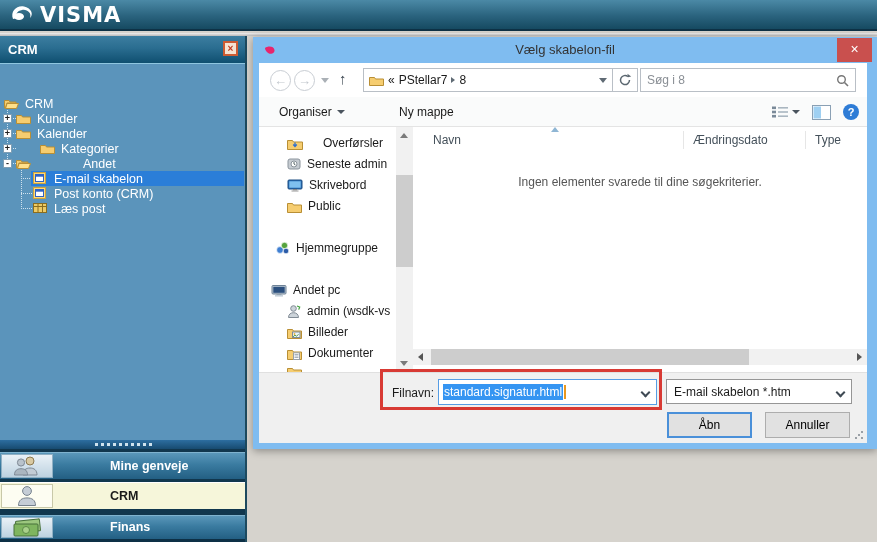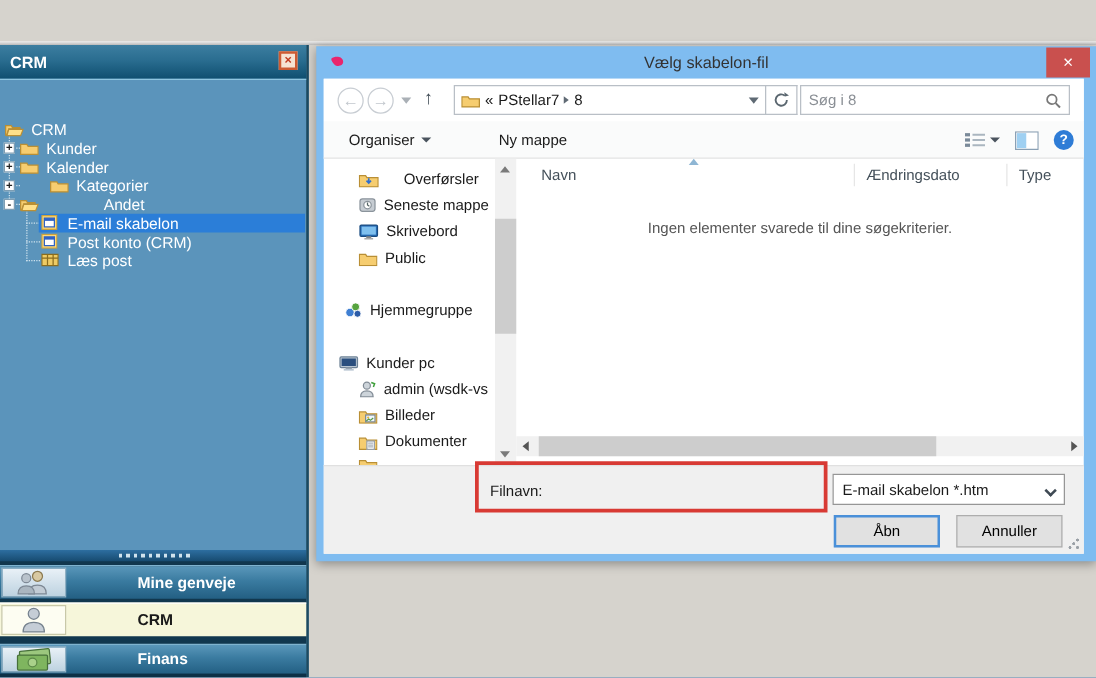--- a/index.html
+++ b/index.html
@@ -144,20 +144,29 @@
                     border:3px solid #d83a34; z-index:60; pointer-events:none; }
 
   .help-circle { width:16px; height:16px; border-radius:50%; background:#2e7cd6; color:#fff;
                  font-size:11px; font-weight:bold; text-align:center; line-height:16px; }
 </style>
 </head>
 <body>
 
 <div id="stage">
 
+  <div class="top-bar">
+    <div class="logo">
+      <svg width="26" height="22" viewBox="0 0 26 22">
+        <path d="M3 15 C0 7 7 1 14 2.5 C21 4 24 10 20 14 C22 9 17 5 12 6 C7 7 5 10 7.5 14 Z" fill="#ffffff"></path>
+        <ellipse cx="9" cy="12.5" rx="5" ry="3.5" fill="#ffffff"></ellipse>
+      </svg>
+      <span class="logo-text">VISMA</span>
+    </div>
+  </div>
   <div class="silver-strip"></div>
 
   <div class="sidebar">
     <div class="side-header">
       <span class="side-header-title">CRM</span>
       <span class="side-close">×</span>
     </div>
 
     <div class="side-tree">
       <div class="tree-vline" style="left:7px; top:40px; height:63px;"></div>
@@ -371,21 +380,21 @@
               <path d="M8 5.5 v3.5 M6.2 7.5 l1.8 2 1.8-2" stroke="#2f6fd0" stroke-width="1.3" fill="none"></path>
             </svg>
             <span>Overførsler</span>
           </div>
           <div class="nitem" style="left:28px; top:30px;">
             <svg width="14" height="14" viewBox="0 0 14 14">
               <rect x="1" y="2" width="12" height="10" rx="2" fill="#c6ccd2" stroke="#8b949c"></rect>
               <circle cx="7" cy="7" r="3" fill="#fff" stroke="#8b949c"></circle>
               <path d="M7 5 v2 l1.5 1" stroke="#566" fill="none"></path>
             </svg>
-            <span>Seneste mappe</span>
+            <span>Seneste admin</span>
           </div>
           <div class="nitem" style="left:28px; top:51px;">
             <svg width="16" height="14" viewBox="0 0 16 14">
               <rect x="1" y="2" width="14" height="9" rx="1" fill="#2a6fb8" stroke="#1b4c80"></rect>
               <rect x="2.3" y="3.3" width="11.4" height="6.4" fill="#7fc0ee"></rect>
               <rect x="6" y="11" width="4" height="1.4" fill="#888"></rect>
               <rect x="4.5" y="12.4" width="7" height="1.2" fill="#aaa"></rect>
             </svg>
             <span>Skrivebord</span>
           </div>
@@ -403,21 +412,21 @@
             </svg>
             <span>Hjemmegruppe</span>
           </div>
           <div class="nitem" style="left:12px; top:156px;">
             <svg width="16" height="14" viewBox="0 0 16 14">
               <rect x="1" y="2.5" width="14" height="8.5" rx="1" fill="#b9c6d2" stroke="#6e8296"></rect>
               <rect x="2.3" y="3.8" width="11.4" height="6" fill="#2b4f7e"></rect>
               <rect x="5.5" y="11" width="5" height="1.2" fill="#98a4b0"></rect>
               <rect x="4" y="12.2" width="8" height="1.3" fill="#b9c6d2"></rect>
             </svg>
-            <span>Kunder pc</span>
+            <span>Andet pc</span>
           </div>
           <div class="nitem" style="left:28px; top:177px;">
             <svg width="14" height="14" viewBox="0 0 14 14">
               <circle cx="6.5" cy="4.5" r="2.8" fill="#cdd4da" stroke="#828c96"></circle>
               <path d="M1.5 13.5 c0-3.2 2.2-4.8 5-4.8 s5 1.6 5 4.8 z" fill="#cdd4da" stroke="#828c96"></path>
               <path d="M10 2 l2.7 1 -1 2.6" stroke="#3fa03c" stroke-width="1.2" fill="none"></path>
             </svg>
             <span>admin (wsdk-vs</span>
           </div>
           <div class="nitem" style="left:28px; top:198px;">
@@ -463,20 +472,25 @@
           <div class="hscroll">
             <div class="sarrow tri-l-g" style="left:5px; top:4px; position:absolute;"></div>
             <div class="hthumb"></div>
             <div class="sarrow tri-r-g" style="left:auto; right:5px; top:4px; position:absolute;"></div>
           </div>
         </div>
       </div>
 
       <div class="bottom-bar">
         <span class="fn-label">Filnavn:</span>
+        <div class="fn-combo">
+          <span class="fn-sel">standard.signatur.html</span>
+          <span class="fn-caret"></span>
+          <span class="combo-chev"></span>
+        </div>
         <div class="ftype">
           <span>E-mail skabelon *.htm</span>
           <span class="combo-chev"></span>
         </div>
         <div class="dlg-btn btn-open">Åbn</div>
         <div class="dlg-btn btn-cancel">Annuller</div>
         <div class="grip"></div>
       </div>
     </div>
   </div>

